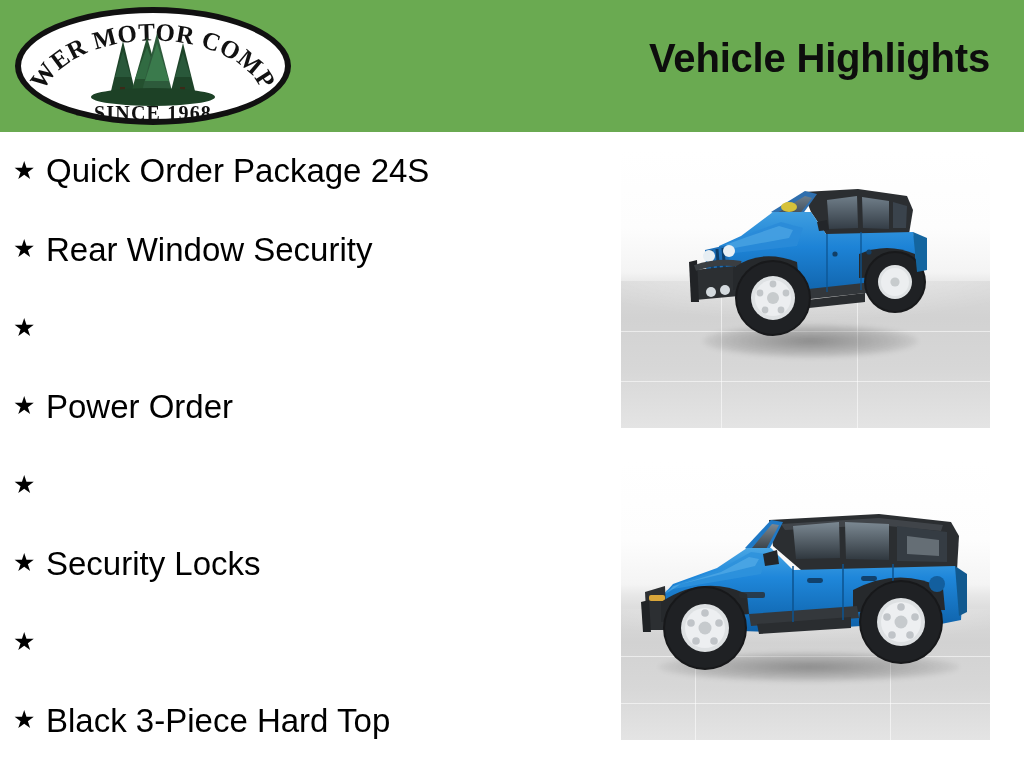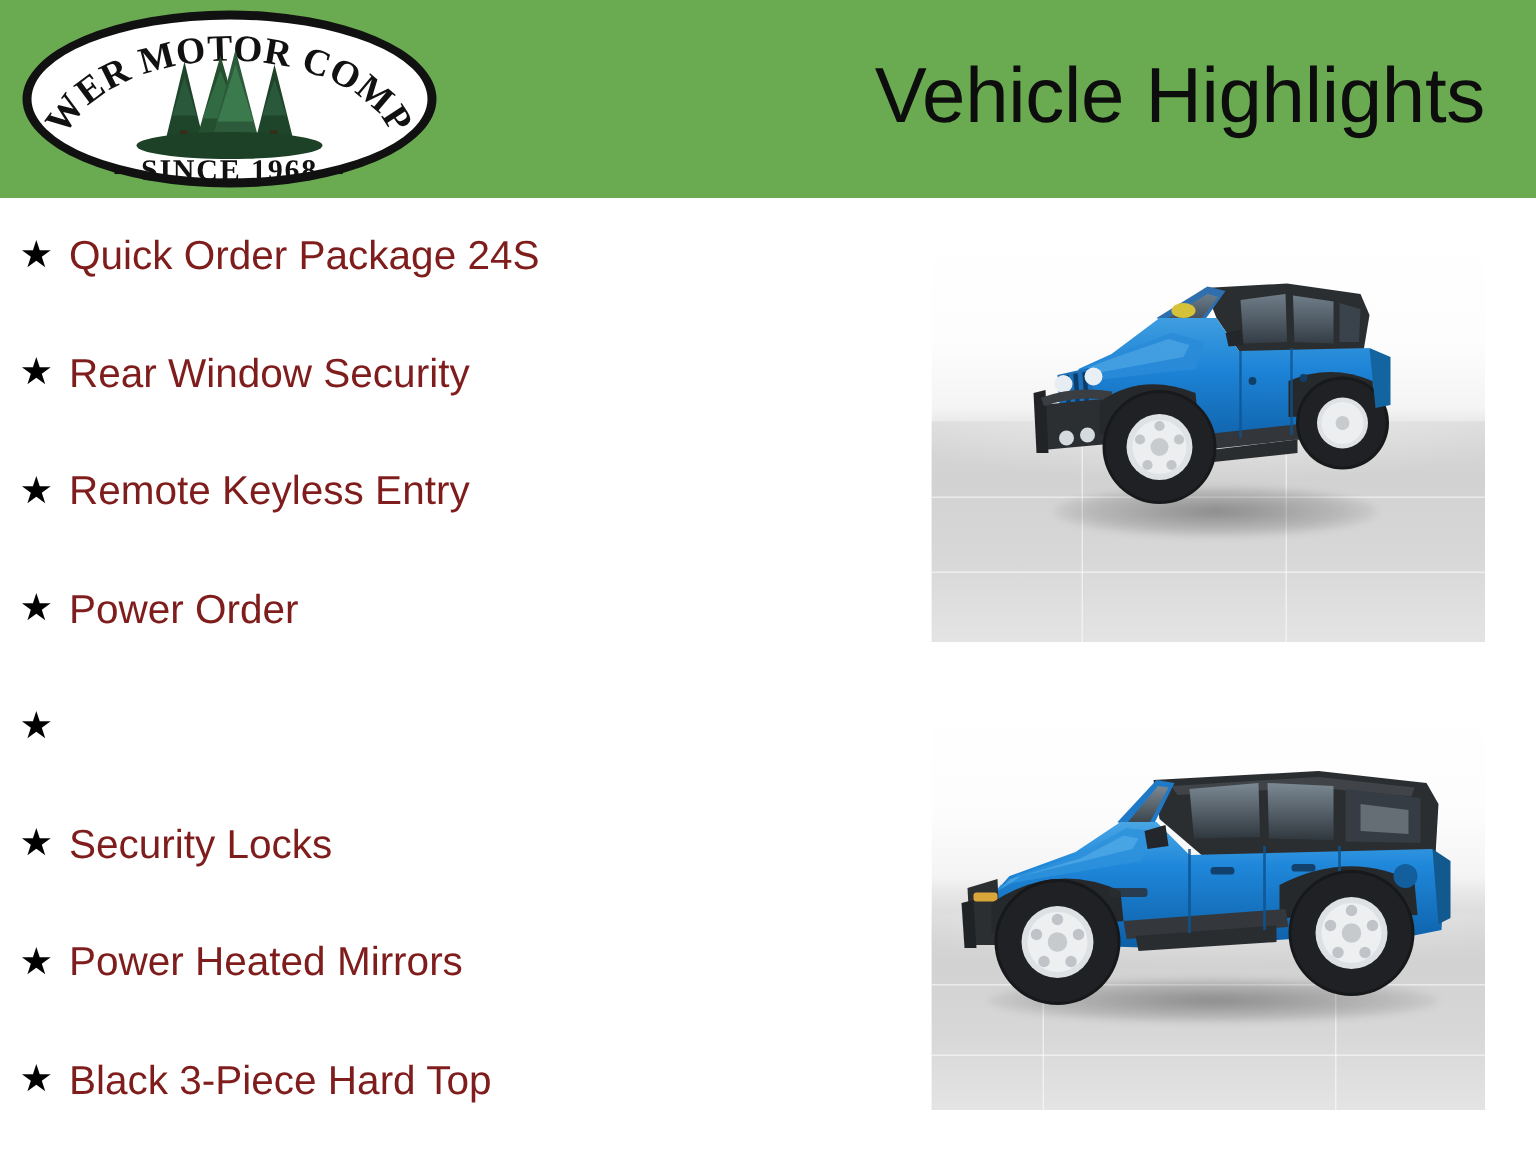--- a/index.html
+++ b/index.html
@@ -63,22 +63,22 @@
     font-weight: bold;
     letter-spacing: 1.2px;
     fill: #111111;
   }
 
   
   .page-title {
     position: absolute;
     right: 34px;
     top: 38px;
-    font-size: 52px;
-    font-weight: normal;
+    font-size: 40px;
+    font-weight: bold;
     color: #0d0d0d;
     letter-spacing: -0.2px;
     white-space: nowrap;
     line-height: 1;
   }
 
   
   .content {
     position: absolute;
     left: 0;
@@ -109,22 +109,22 @@
   .feature-bullet {
     font-size: 25px;
     line-height: 1;
     color: #000000;
     width: 33px;
     flex: 0 0 33px;
     display: block;
     margin-top: -2px;
   }
   .feature-label {
-    font-size: 27px;
-    color: #7f1d1d;
+    font-size: 33px;
+    color: #000000;
     line-height: 1.1;
     white-space: nowrap;
   }
 
   
   .photo {
     position: absolute;
     left: 621px;
     width: 369px;
     overflow: hidden;
@@ -225,36 +225,34 @@
     <li class="feature-item">
       <span class="feature-bullet">★</span>
       <span class="feature-label">Quick Order Package 24S</span>
     </li>
     <li class="feature-item">
       <span class="feature-bullet">★</span>
       <span class="feature-label">Rear Window Security</span>
     </li>
     <li class="feature-item">
       <span class="feature-bullet">★</span>
-      <span class="feature-label">Remote Keyless Entry</span>
     </li>
     <li class="feature-item">
       <span class="feature-bullet">★</span>
       <span class="feature-label">Power Order</span>
     </li>
     <li class="feature-item">
       <span class="feature-bullet">★</span>
     </li>
     <li class="feature-item">
       <span class="feature-bullet">★</span>
       <span class="feature-label">Security Locks</span>
     </li>
     <li class="feature-item">
       <span class="feature-bullet">★</span>
-      <span class="feature-label">Power Heated Mirrors</span>
     </li>
     <li class="feature-item">
       <span class="feature-bullet">★</span>
       <span class="feature-label">Black 3-Piece Hard Top</span>
     </li>
   </ul>
 
   <div class="photo photo-1">
     <div class="studio"></div>
     <div class="studio-floor">

